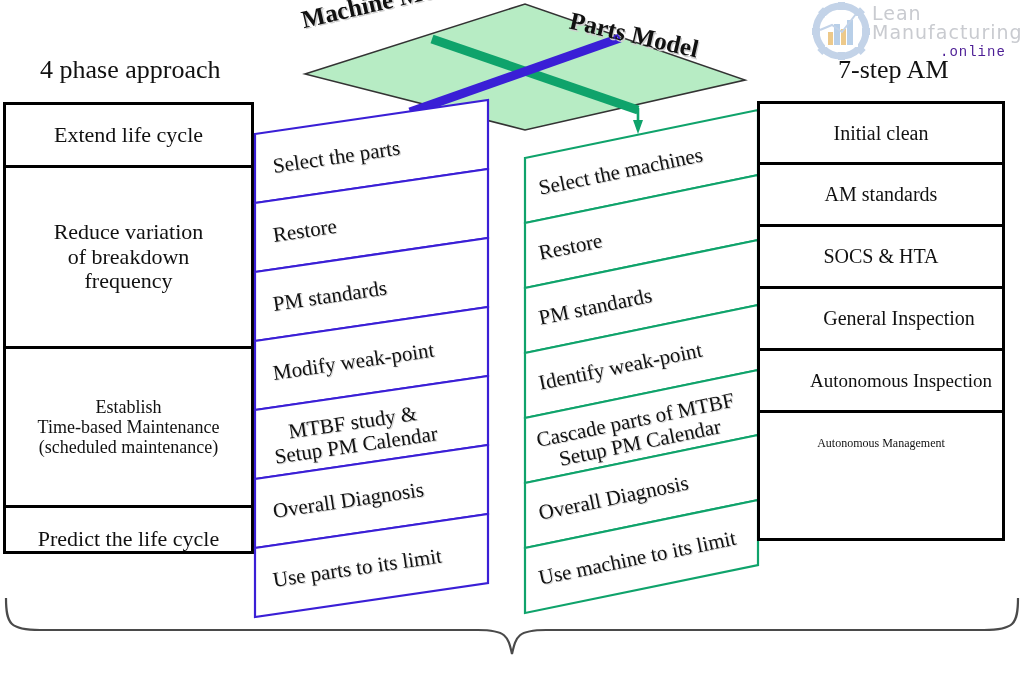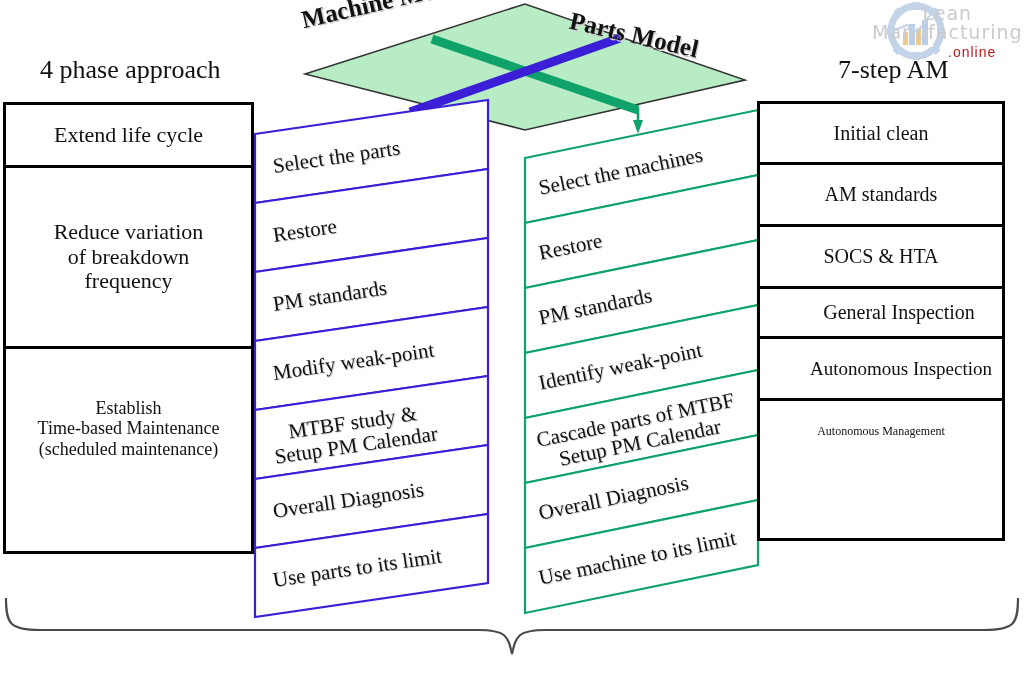--- a/index.html
+++ b/index.html
@@ -6,25 +6,25 @@
   body{
     width:1024px;height:683px;
     background:#ffffff;
     font-family:"Liberation Serif", serif;
     overflow:hidden;
     position:relative;
   }
   #stage{position:absolute;left:0;top:0;width:1024px;height:683px;}
 
   
-  .watermark{position:absolute;left:812px;top:2px;width:210px;height:62px;pointer-events:none;text-align:center;}
+  .watermark{position:absolute;left:812px;top:2px;width:210px;height:62px;pointer-events:none;}
   .wm-text{position:absolute;left:60px;top:2px;color:#c9cbd0;font-family:"DejaVu Sans",sans-serif;
            font-size:19px;line-height:19px;letter-spacing:1px;font-weight:400;}
   .wm-text .l2{display:block;}
-  .wm-online{position:absolute;left:136px;top:42px;color:#b91c1c;font-family:Liberation Sans, sans-serif;
+  .wm-online{position:absolute;left:128px;top:42px;color:#4c1d95;font-family:Liberation Mono, monospace;
              font-size:14px;letter-spacing:1px;}
 
   
   .col-head{position:absolute;font-size:26px;color:#111;white-space:nowrap;}
   #head-left{left:40px;top:55px;}
   #head-right{left:838px;top:55px;}
 
   .model-label{position:absolute;font-size:25px;font-weight:bold;color:#111;white-space:nowrap;
                text-shadow:1.5px 1.5px 0 #cfcfcf;}
   #label-machine{left:305px;top:6px;transform:rotate(-13deg);transform-origin:left bottom;}
@@ -125,20 +125,23 @@
 
   <div class="plain-col" id="col-left">
       <div class="plain-row r1" style="height: 63px;">
         <div class="rtxt">Extend life cycle</div>
       </div>
       <div class="plain-row r0" style="height: 181px;">
         <div class="rtxt">Reduce variation<br>of breakdown<br>frequency</div>
       </div>
       <div class="plain-row r2" style="height: 159px;">
         <div class="rtxt">Establish<br>Time-based Maintenance<br>(scheduled maintenance)</div>
+      </div>
+      <div class="plain-row r3" style="height: 63px;">
+        <div class="rtxt">Predict the life cycle</div>
       </div>
     </div>
 
   <div class="skew-col" id="col-blue">
       <svg width="253" height="420">
         <polygon points="0,38 233,4 233,73 0,107" fill="#ffffff" stroke="#3a1fd6" stroke-width="2.2"></polygon>
         <polygon points="0,107 233,73 233,142 0,176" fill="#ffffff" stroke="#3a1fd6" stroke-width="2.2"></polygon>
         <polygon points="0,176 233,142 233,211 0,245" fill="#ffffff" stroke="#3a1fd6" stroke-width="2.2"></polygon>
         <polygon points="0,245 233,211 233,280 0,314" fill="#ffffff" stroke="#3a1fd6" stroke-width="2.2"></polygon>
         <polygon points="0,314 233,280 233,349 0,383" fill="#ffffff" stroke="#3a1fd6" stroke-width="2.2"></polygon>
@@ -176,21 +179,21 @@
   <div class="plain-col" id="col-right">
       <div class="plain-row r0" style="height: 61px;">
         <div class="rtxt">Initial clean</div>
       </div>
       <div class="plain-row r2" style="height: 62px;">
         <div class="rtxt">AM standards</div>
       </div>
       <div class="plain-row r1" style="height: 62px;">
         <div class="rtxt">SOCS &amp; HTA</div>
       </div>
-      <div class="plain-row r3" style="height: 50px; padding-left: 36px;">
+      <div class="plain-row r3" style="height: 62px; padding-left: 36px;">
         <div class="rtxt">General Inspection</div>
       </div>
       <div class="plain-row r4" style="height: 62px; padding-left: 40px;">
         <div class="rtxt">Autonomous Inspection</div>
       </div>
       <div class="plain-row r6" style="height: 62px;">
         <div class="rtxt">Autonomous Management</div>
       </div>
     </div>
 

